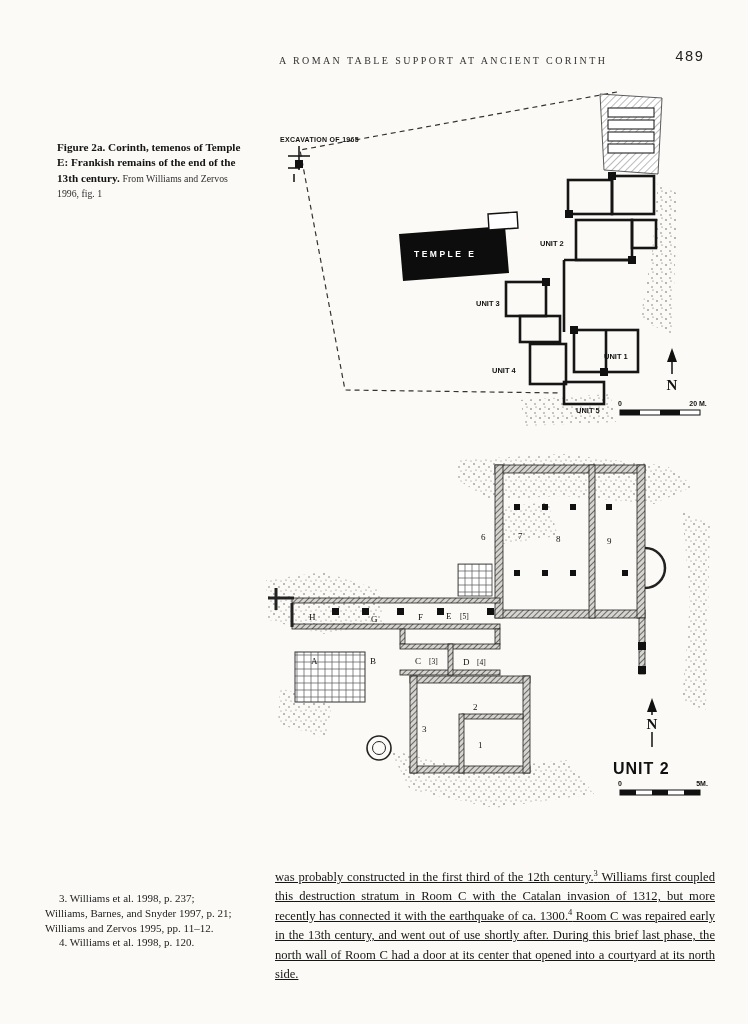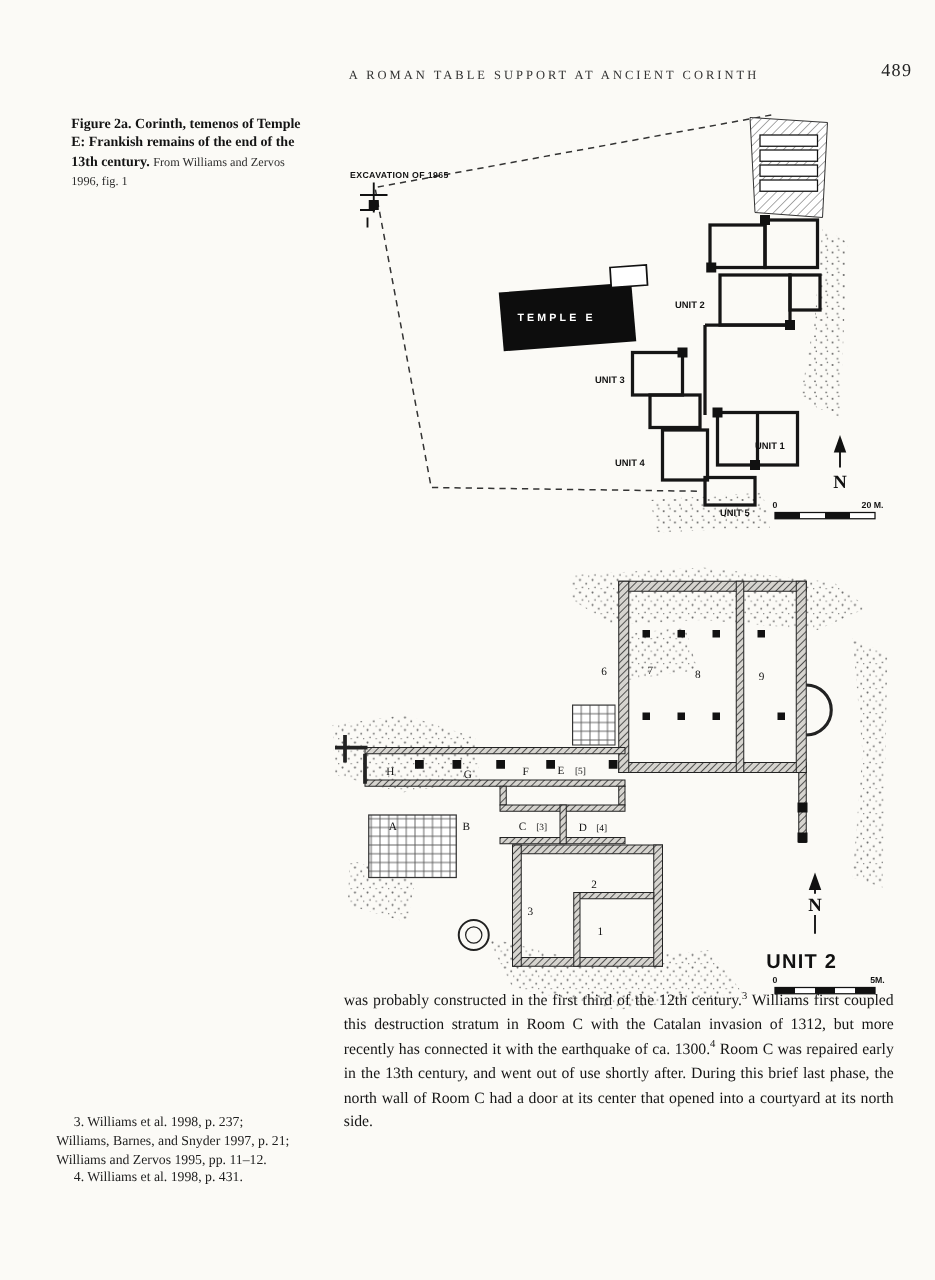--- a/index.html
+++ b/index.html
@@ -8,35 +8,35 @@
     position:relative; width:748px; height:1024px; margin:0 auto;
     background:#fbfaf6; color:#1b1b1b; overflow:hidden;
     font-family:"Liberation Serif", serif;
     padding-left:32px;
   }
   .running-head {
     position:absolute; top:55px; left:279px;
     font-size:10px; letter-spacing:2.4px; color:#333; white-space:nowrap;
   }
   .page-number {
-    position:absolute; top:49px; left:705px; font-size:14.5px; color:#222; letter-spacing:1px;
-  }
-  .caption { position:absolute; width:192px; font-size:11.2px; line-height:15.3px; color:#141414; }
+    position:absolute; top:49px; left:675px; font-size:14.5px; color:#222; letter-spacing:1px;font-family:Liberation Mono, monospace;
+  }
+  .caption { position:absolute; width:192px; font-size:11.2px; line-height:15.3px; color:#141414;margin-top:48px; }
   .cap-bold { font-weight:bold; }
   .cap-src { font-size:9.8px; color:#2e2e2e; }
   .fig2a-caption { top:92px; left:57px; }
   .fig2b-caption { top:473px; left:57px; }
   .footnotes {
     position:absolute; top:845px; left:45px; width:192px;
     font-size:11px; line-height:14.8px; color:#1e1e1e;margin-top:46px;
   }
   .footnotes p { text-indent:14px; }
   .body-text {
-    position:absolute; top:791px; left:275px; width:440px;
-    font-size:12.6px; line-height:19.4px; text-align:justify; color:#161616;
+    position:absolute; top:868px; left:275px; width:440px;
+    font-size:12.6px; line-height:19.4px; text-align:justify; color:#161616;text-decoration:underline;
   }
   sup { font-size:8.5px; vertical-align:super; line-height:0; }
   .fig { position:absolute; }
   .fig2a { top:82px; left:268px; width:450px; height:350px; }
   .fig2b { top:452px; left:262px; width:456px; height:375px; }
   svg text { font-family:"Liberation Sans", sans-serif; fill:#111; }
   .plan-exc   { font-size:7px;  font-weight:bold; letter-spacing:0.3px; }
   .plan-temple{ font-size:8.5px; font-weight:bold; fill:#fff; letter-spacing:2.5px; }
   .plan-unit  { font-size:7.5px; font-weight:bold; }
   .plan-n     { font-size:15px; font-weight:bold; font-family:"Liberation Serif", serif; }
@@ -267,18 +267,18 @@
       <rect x="358" y="338" width="16" height="5" fill="#111"></rect>
       <rect x="390" y="338" width="16" height="5" fill="#111"></rect>
       <rect x="422" y="338" width="16" height="5" fill="#111"></rect>
       <text class="plan-scale" x="358" y="334" text-anchor="middle">0</text>
       <text class="plan-scale" x="440" y="334" text-anchor="middle">5M.</text>
     </g>
   </svg>
 
   <div class="footnotes">
     <p>3. Williams et al. 1998, p. 237; Williams, Barnes, and Snyder 1997, p. 21; Williams and Zervos 1995, pp. 11–12.</p>
-    <p>4. Williams et al. 1998, p. 431.</p>
+    <p>4. Williams et al. 1998, p. 120.</p>
   </div>
 
   <p class="body-text"><span>was probably constructed in the first third of the 12th century.</span><sup>3</sup><span> Williams first coupled this destruction stratum in Room C with the Catalan invasion of 1312, but more recently has connected it with the earthquake of ca. 1300.</span><sup>4</sup><span> Room C was repaired early in the 13th century, and went out of use shortly after. During this brief last phase, the north wall of Room C had a door at its center that opened into a courtyard at its north side.</span></p>
 
 </div>
 
 </body></html>

